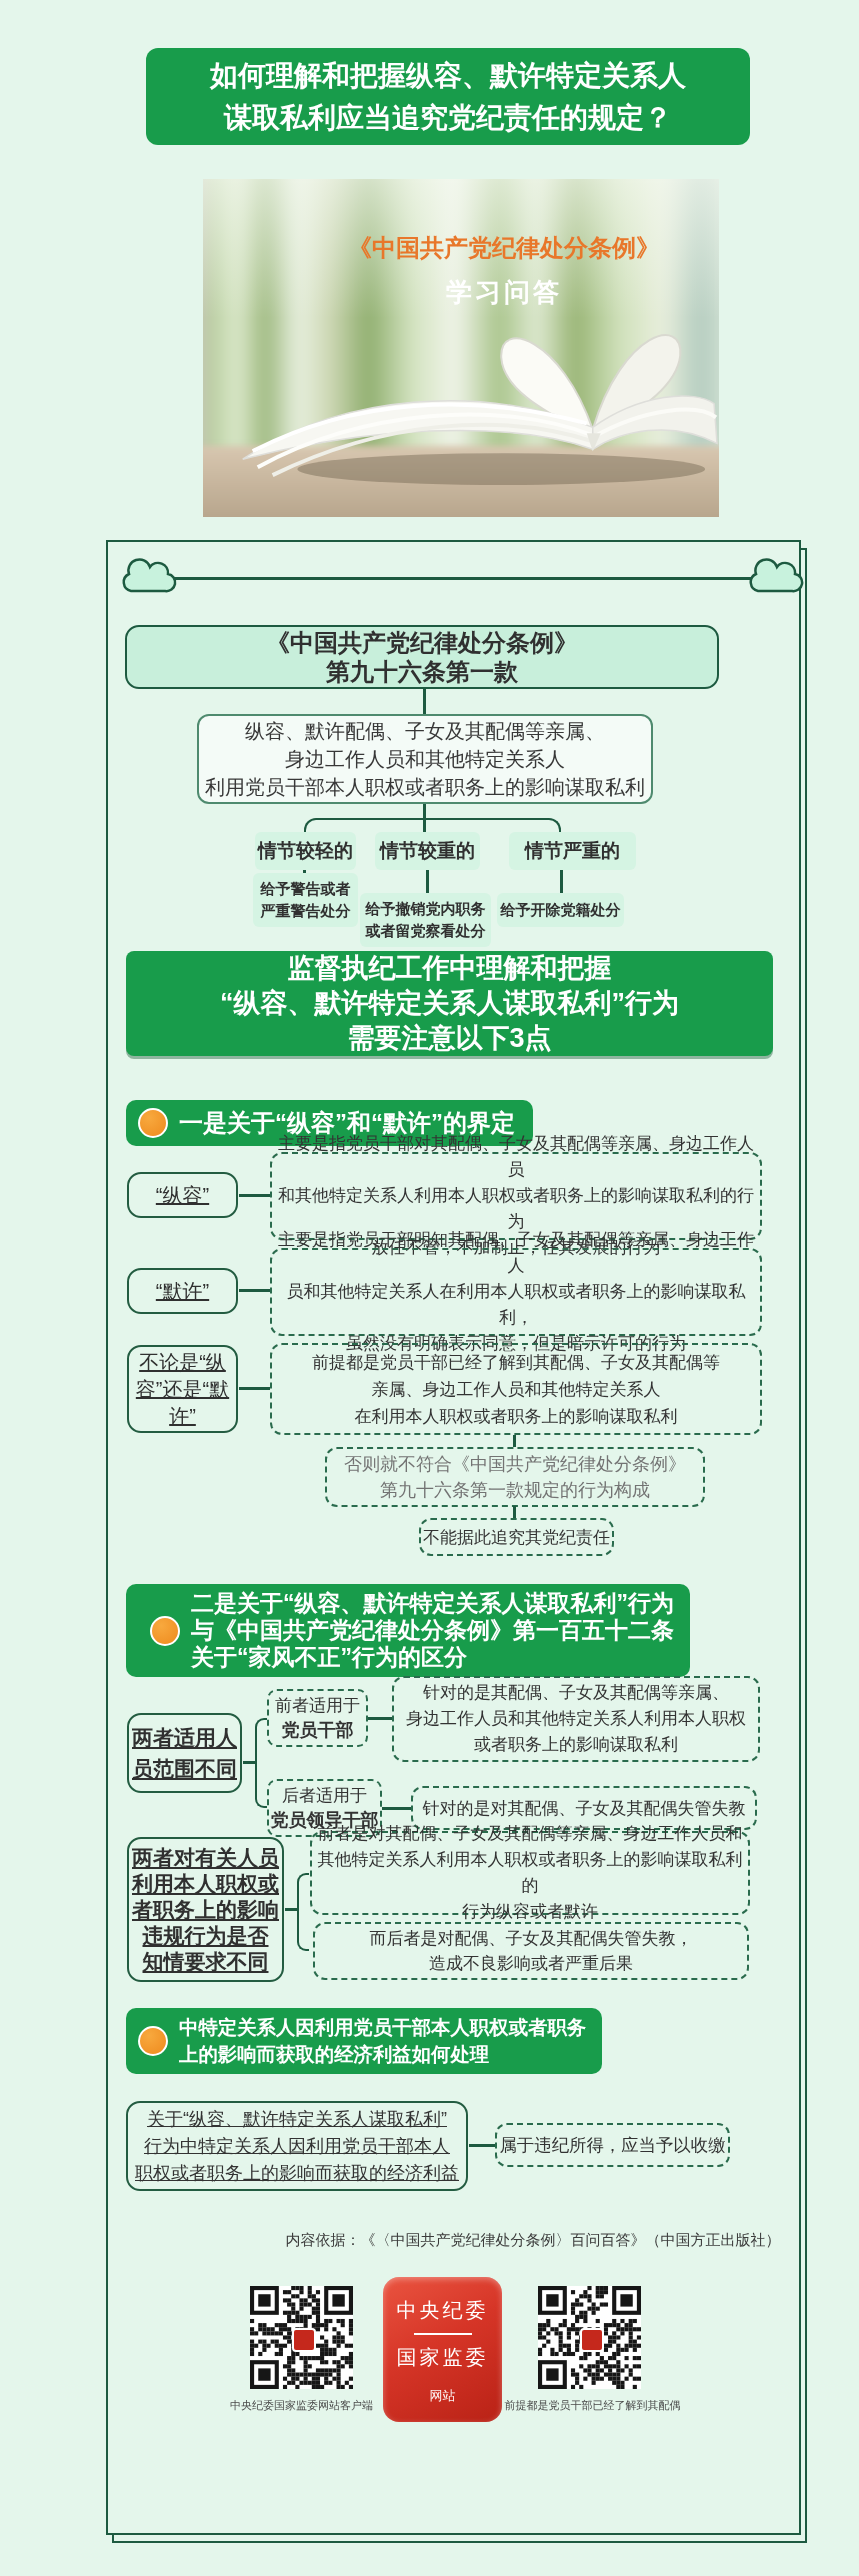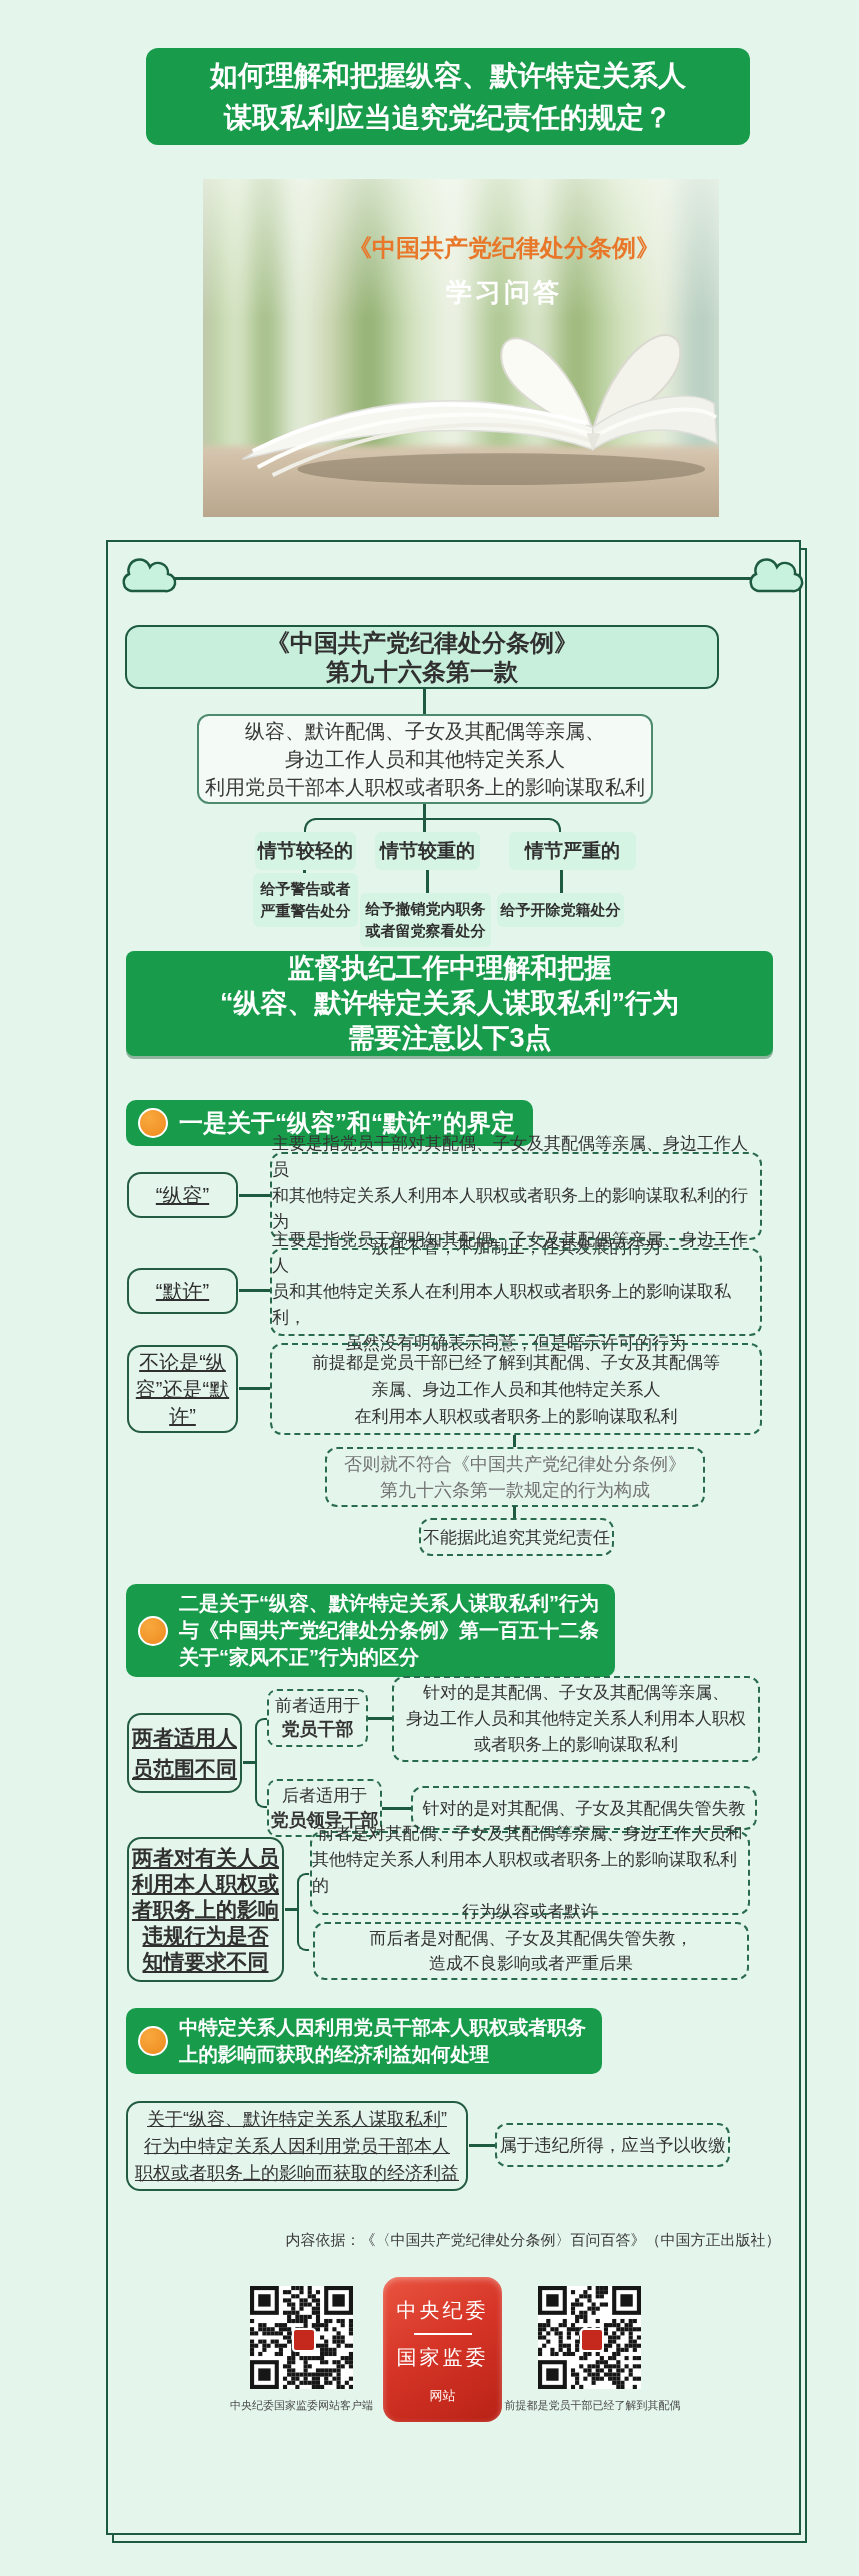--- a/index.html
+++ b/index.html
@@ -1,19 +1,19 @@
 <!DOCTYPE html>
 <html><head>
 <meta charset="utf-8">
 <style>
   html,body{margin:0;padding:0;background:#e4f6eb;}
   .page{position:relative;width:860px;height:2576px;background:#e4f6eb;overflow:hidden;
         font-family:"Liberation Sans",sans-serif;color:#303030;}
   .abs{position:absolute;box-sizing:border-box;}
-  .c{display:flex;flex-direction:column;align-items:center;justify-content:center;text-align:left;}
+  .c{display:flex;flex-direction:column;align-items:center;justify-content:center;text-align:center;}
   .ln{background:#1d5a40;}
   .dash{border:2px dashed #2a6b4d;border-radius:12px;}
   .solid{border:2.5px solid #235c41;border-radius:14px;text-decoration:underline;}
   .mint{background:#d5f4e3;border-radius:6px;}
   .greenfill{background:#189c4b;color:#ffffff;font-weight:bold;}
   .serif{font-family:"Liberation Serif",serif;}
   .dot{width:26px;height:26px;border-radius:50%;background:radial-gradient(circle at 35% 30%,#f8a93e,#ee8a1e);
        border:2px solid #ffffff;flex:0 0 auto;}
   .shead{display:flex;align-items:center;gap:11px;border-radius:10px;width:max-content;}
   .qr{image-rendering:pixelated;}
@@ -152,40 +152,40 @@
   <div class="abs ln" style="left:513px;top:1435px;width:2.5px;height:12px;"></div>
   <div class="abs c dash" style="left:325px;top:1447px;width:380px;height:60px;font-size:18px;line-height:26px;color:#737373;">
     <div>否则就不符合《中国共产党纪律处分条例》</div>
     <div>第九十六条第一款规定的行为构成</div>
   </div>
   <div class="abs ln" style="left:513px;top:1506px;width:2.5px;height:12px;"></div>
   <div class="abs c dash" style="left:419px;top:1518px;width:195px;height:38px;font-size:17px;color:#333;">
     <div>不能据此追究其党纪责任</div>
   </div>
 
-  <div class="abs shead greenfill" style="left:126px;top:1584px;padding:6px 16px 6px 12px;font-size:20px;line-height:27px;">
+  <div class="abs shead greenfill" style="left:126px;top:1584px;padding:6px 16px 6px 24px;font-size:23px;line-height:27px;">
     <span class="dot"></span>
     <span style="text-align:left;">
       <div>二是关于“纵容、默许特定关系人谋取私利”行为</div>
       <div>与《中国共产党纪律处分条例》第一百五十二条</div>
       <div>关于“家风不正”行为的区分</div>
     </span>
   </div>
 
   <div class="abs c solid" style="left:127px;top:1713px;width:115px;height:80px;font-size:21px;font-weight:bold;line-height:31px;">
     <div>两者适用人</div>
     <div>员范围不同</div>
   </div>
   <div class="abs ln" style="left:243px;top:1761px;width:13px;height:2.5px;"></div>
   <div class="abs" style="left:255px;top:1718px;width:12px;height:45px;border-top:2.5px solid #1d5a40;border-left:2.5px solid #1d5a40;border-top-left-radius:9px;"></div>
   <div class="abs" style="left:255px;top:1763px;width:12px;height:45px;border-bottom:2.5px solid #1d5a40;border-left:2.5px solid #1d5a40;border-bottom-left-radius:9px;"></div>
 
   <div class="abs c dash" style="left:267px;top:1689px;width:101px;height:58px;font-size:17px;line-height:25px;color:#333;border-radius:10px;">
     <div>前者适用于</div>
-    <div style="font-weight:bold;font-size:18px;font-family:Liberation Mono, monospace;">党员干部</div>
+    <div style="font-weight:bold;font-size:18px;">党员干部</div>
   </div>
   <div class="abs ln" style="left:368px;top:1717px;width:24px;height:2.5px;"></div>
   <div class="abs c dash" style="left:392px;top:1676px;width:368px;height:86px;font-size:17px;line-height:26px;color:#333;">
     <div>针对的是其配偶、子女及其配偶等亲属、</div>
     <div>身边工作人员和其他特定关系人利用本人职权</div>
     <div>或者职务上的影响谋取私利</div>
   </div>
 
   <div class="abs c dash" style="left:267px;top:1779px;width:115px;height:58px;font-size:17px;line-height:25px;color:#333;border-radius:10px;">
     <div>后者适用于</div>

